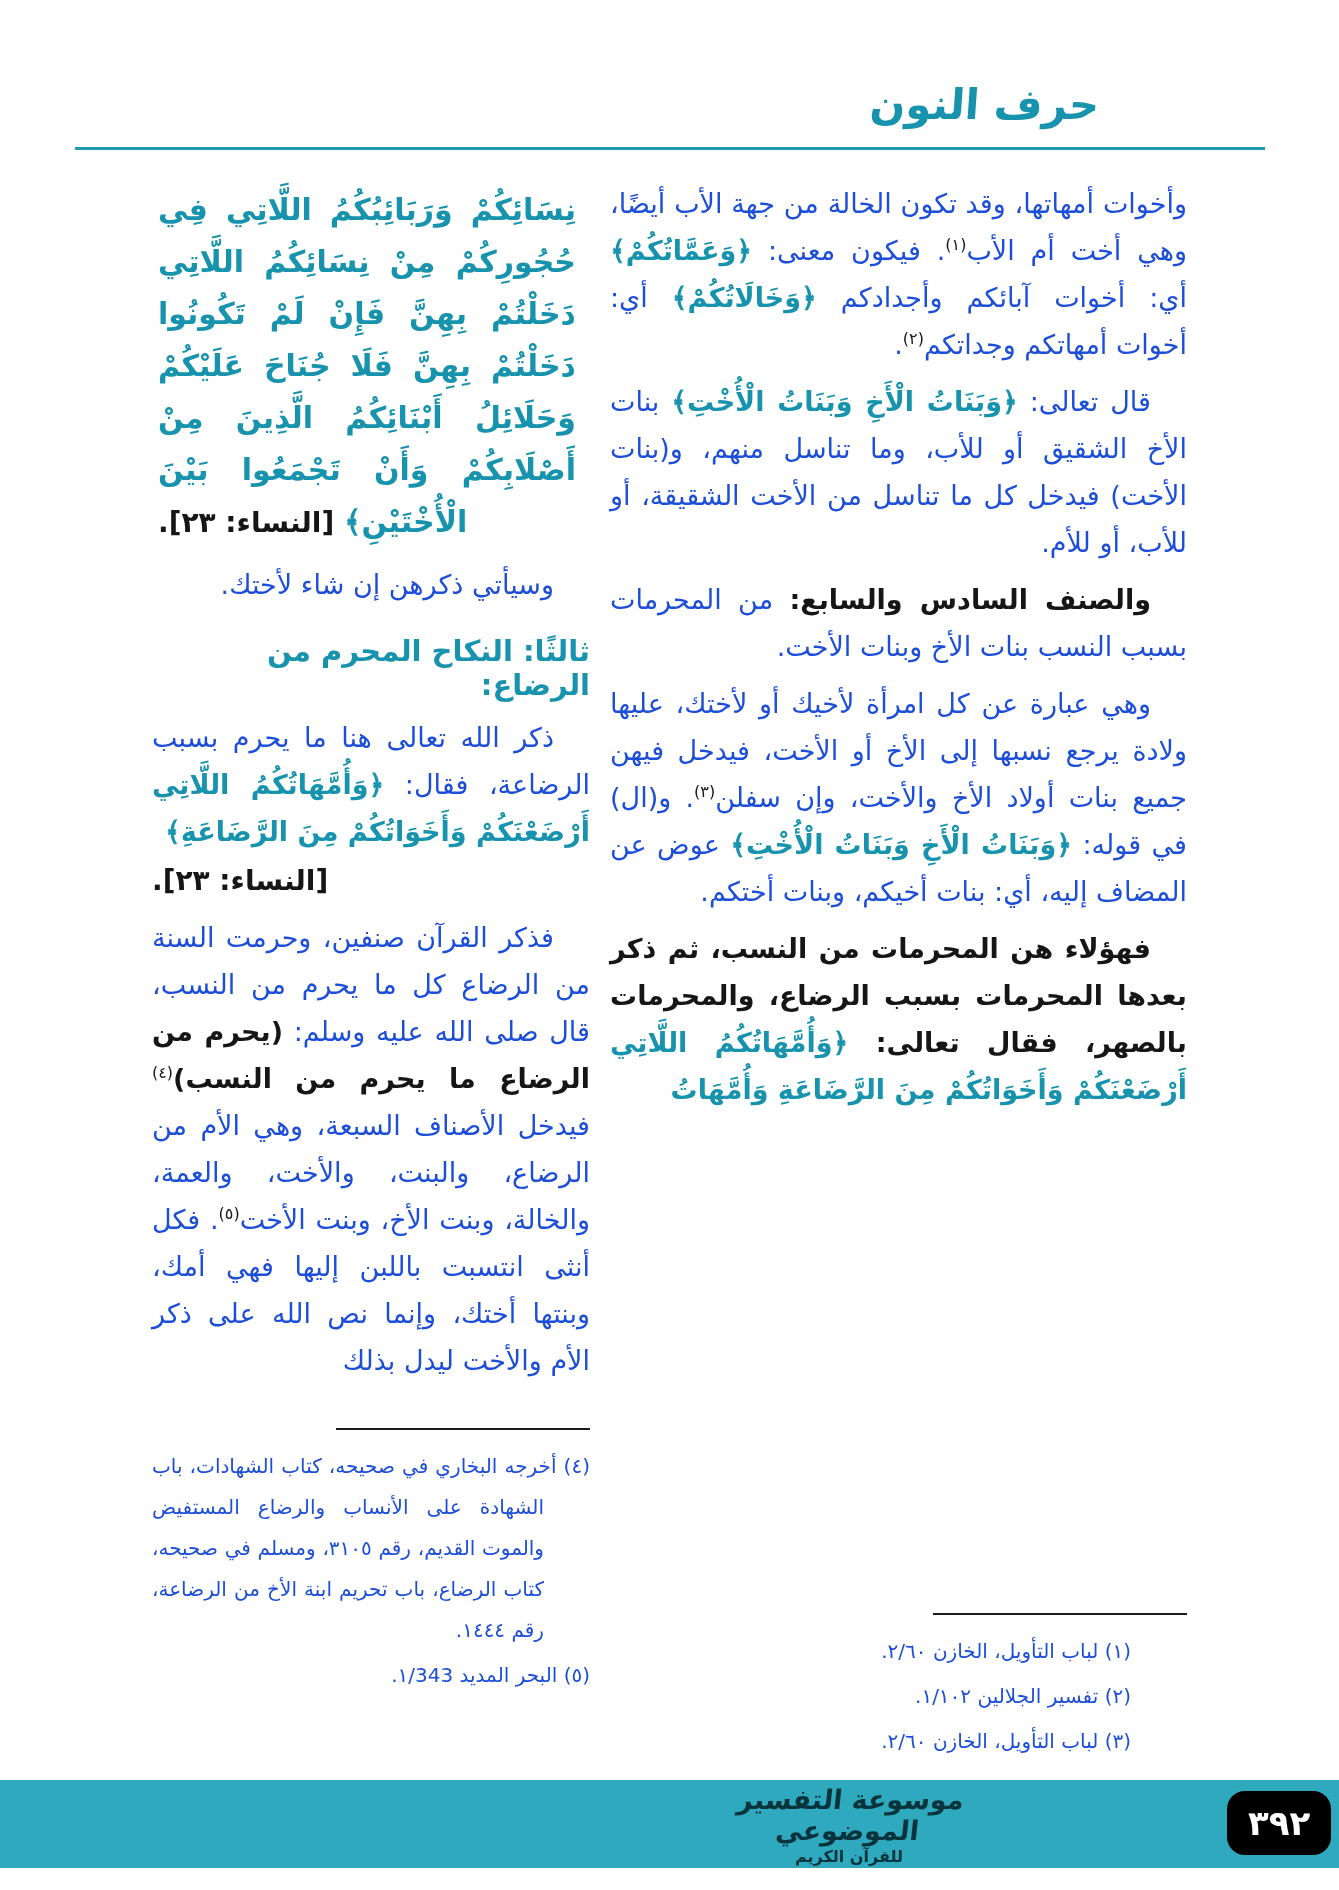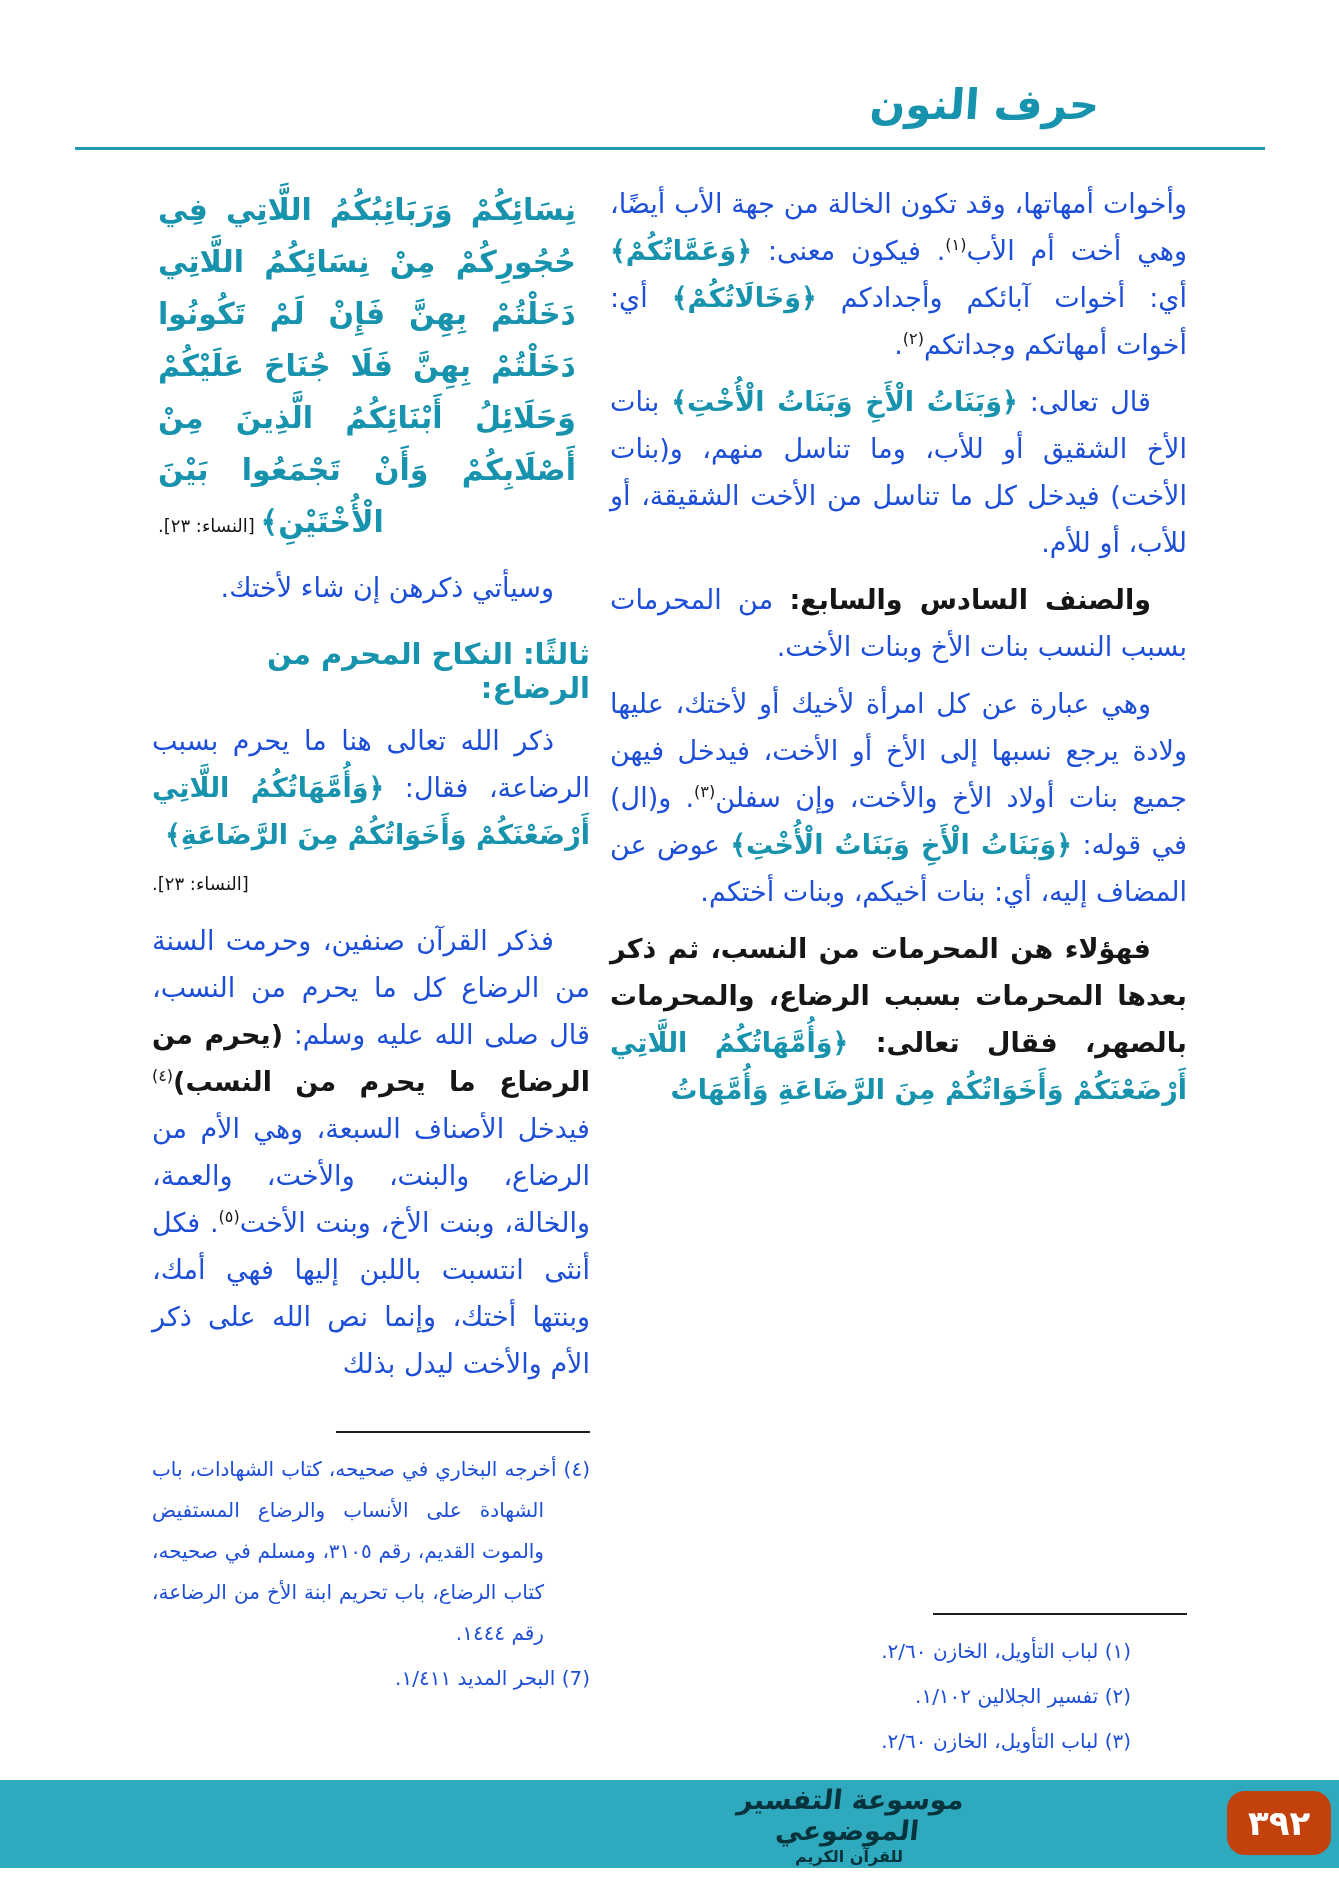--- a/index.html
+++ b/index.html
@@ -70,21 +70,21 @@
   .heading {
     margin: 16px 0 12px;
     font-size: 29px;
     font-weight: bold;
     color: #1893ae;
   }
 
   .seg-text  { color: #1d4ed8; }
   .seg-bold  { color: #161616; font-weight: bold; }
   .seg-quran { color: #1893ae; font-weight: bold; }
-  .seg-ref   { color: #161616; font-weight: normal; font-size: 18px; }
+  .seg-ref   { color: #161616; font-weight: bold; font-size: 28px; }
   .seg-refline { display: block; text-align: left; text-indent: 0; margin-top: 2px; }
   sup.seg-fn { font-size: 16px; line-height: 0; vertical-align: super; font-weight: normal; }
 
   
   .footnotes { }
   .footnotes-right { margin-top: auto; }
   .footnotes-left  { margin-top: 34px; }
   .fn-rule {
     width: 254px;
     height: 2px;
@@ -127,21 +127,21 @@
     font-size: 16px;
     font-weight: bold;
     margin-top: 2px;
   }
   .page-number-box {
     position: absolute;
     top: 11px;
     right: 8px;
     width: 104px;
     height: 64px;
-    background: #c2410c;
+    background: #000000;
     border-radius: 18px;
     color: #ffffff;
     font-size: 34px;
     font-weight: bold;
     display: flex;
     align-items: center;
     justify-content: center;
   }
 </style>
 </head>
@@ -172,21 +172,21 @@
     <section class="col col-left">
       <p class="quran-block"><span class="seg-quran">نِسَائِكُمْ وَرَبَائِبُكُمُ اللَّاتِي فِي حُجُورِكُمْ مِنْ نِسَائِكُمُ اللَّاتِي دَخَلْتُمْ بِهِنَّ فَإِنْ لَمْ تَكُونُوا دَخَلْتُمْ بِهِنَّ فَلَا جُنَاحَ عَلَيْكُمْ وَحَلَائِلُ أَبْنَائِكُمُ الَّذِينَ مِنْ أَصْلَابِكُمْ وَأَنْ تَجْمَعُوا بَيْنَ الْأُخْتَيْنِ﴾</span><span class="seg-ref"> [النساء: ٢٣].</span></p>
       <p class="para indent"><span class="seg-text">وسيأتي ذكرهن إن شاء لأختك.</span></p>
       <h2 class="heading">ثالثًا: النكاح المحرم من الرضاع:</h2>
       <p class="para indent"><span class="seg-text">ذكر الله تعالى هنا ما يحرم بسبب الرضاعة، فقال: </span><span class="seg-quran">﴿وَأُمَّهَاتُكُمُ اللَّاتِي أَرْضَعْنَكُمْ وَأَخَوَاتُكُمْ مِنَ الرَّضَاعَةِ﴾</span><span class="seg-ref seg-refline">[النساء: ٢٣].</span></p>
       <p class="para indent"><span class="seg-text">فذكر القرآن صنفين، وحرمت السنة من الرضاع كل ما يحرم من النسب، قال صلى الله عليه وسلم: </span><span class="seg-bold">(يحرم من الرضاع ما يحرم من النسب)</span><sup class="seg-fn">(٤)</sup><span class="seg-text"> فيدخل الأصناف السبعة، وهي الأم من الرضاع، والبنت، والأخت، والعمة، والخالة، وبنت الأخ، وبنت الأخت</span><sup class="seg-fn">(٥)</sup><span class="seg-text">. فكل أنثى انتسبت باللبن إليها فهي أمك، وبنتها أختك، وإنما نص الله على ذكر الأم والأخت ليدل بذلك</span></p>
 
       <div class="footnotes footnotes-left">
         <div class="fn-rule"></div>
         <p class="fn"><span class="seg-text">(٤) أخرجه البخاري في صحيحه، كتاب الشهادات، باب الشهادة على الأنساب والرضاع المستفيض والموت القديم، رقم ٣١٠٥، ومسلم في صحيحه، كتاب الرضاع، باب تحريم ابنة الأخ من الرضاعة، رقم ١٤٤٤.</span></p>
-        <p class="fn"><span class="seg-text">(7) البحر المديد ١/٤١١.</span></p>
+        <p class="fn"><span class="seg-text">(٥) البحر المديد ١/343.</span></p>
       </div>
     </section>
 
   </main>
 
   <footer class="bottom-bar">
     <div class="publisher">
       <div class="publisher-line1">موسوعة التفسير الموضوعي</div>
       <div class="publisher-line2">للقرآن الكريم</div>
     </div>

